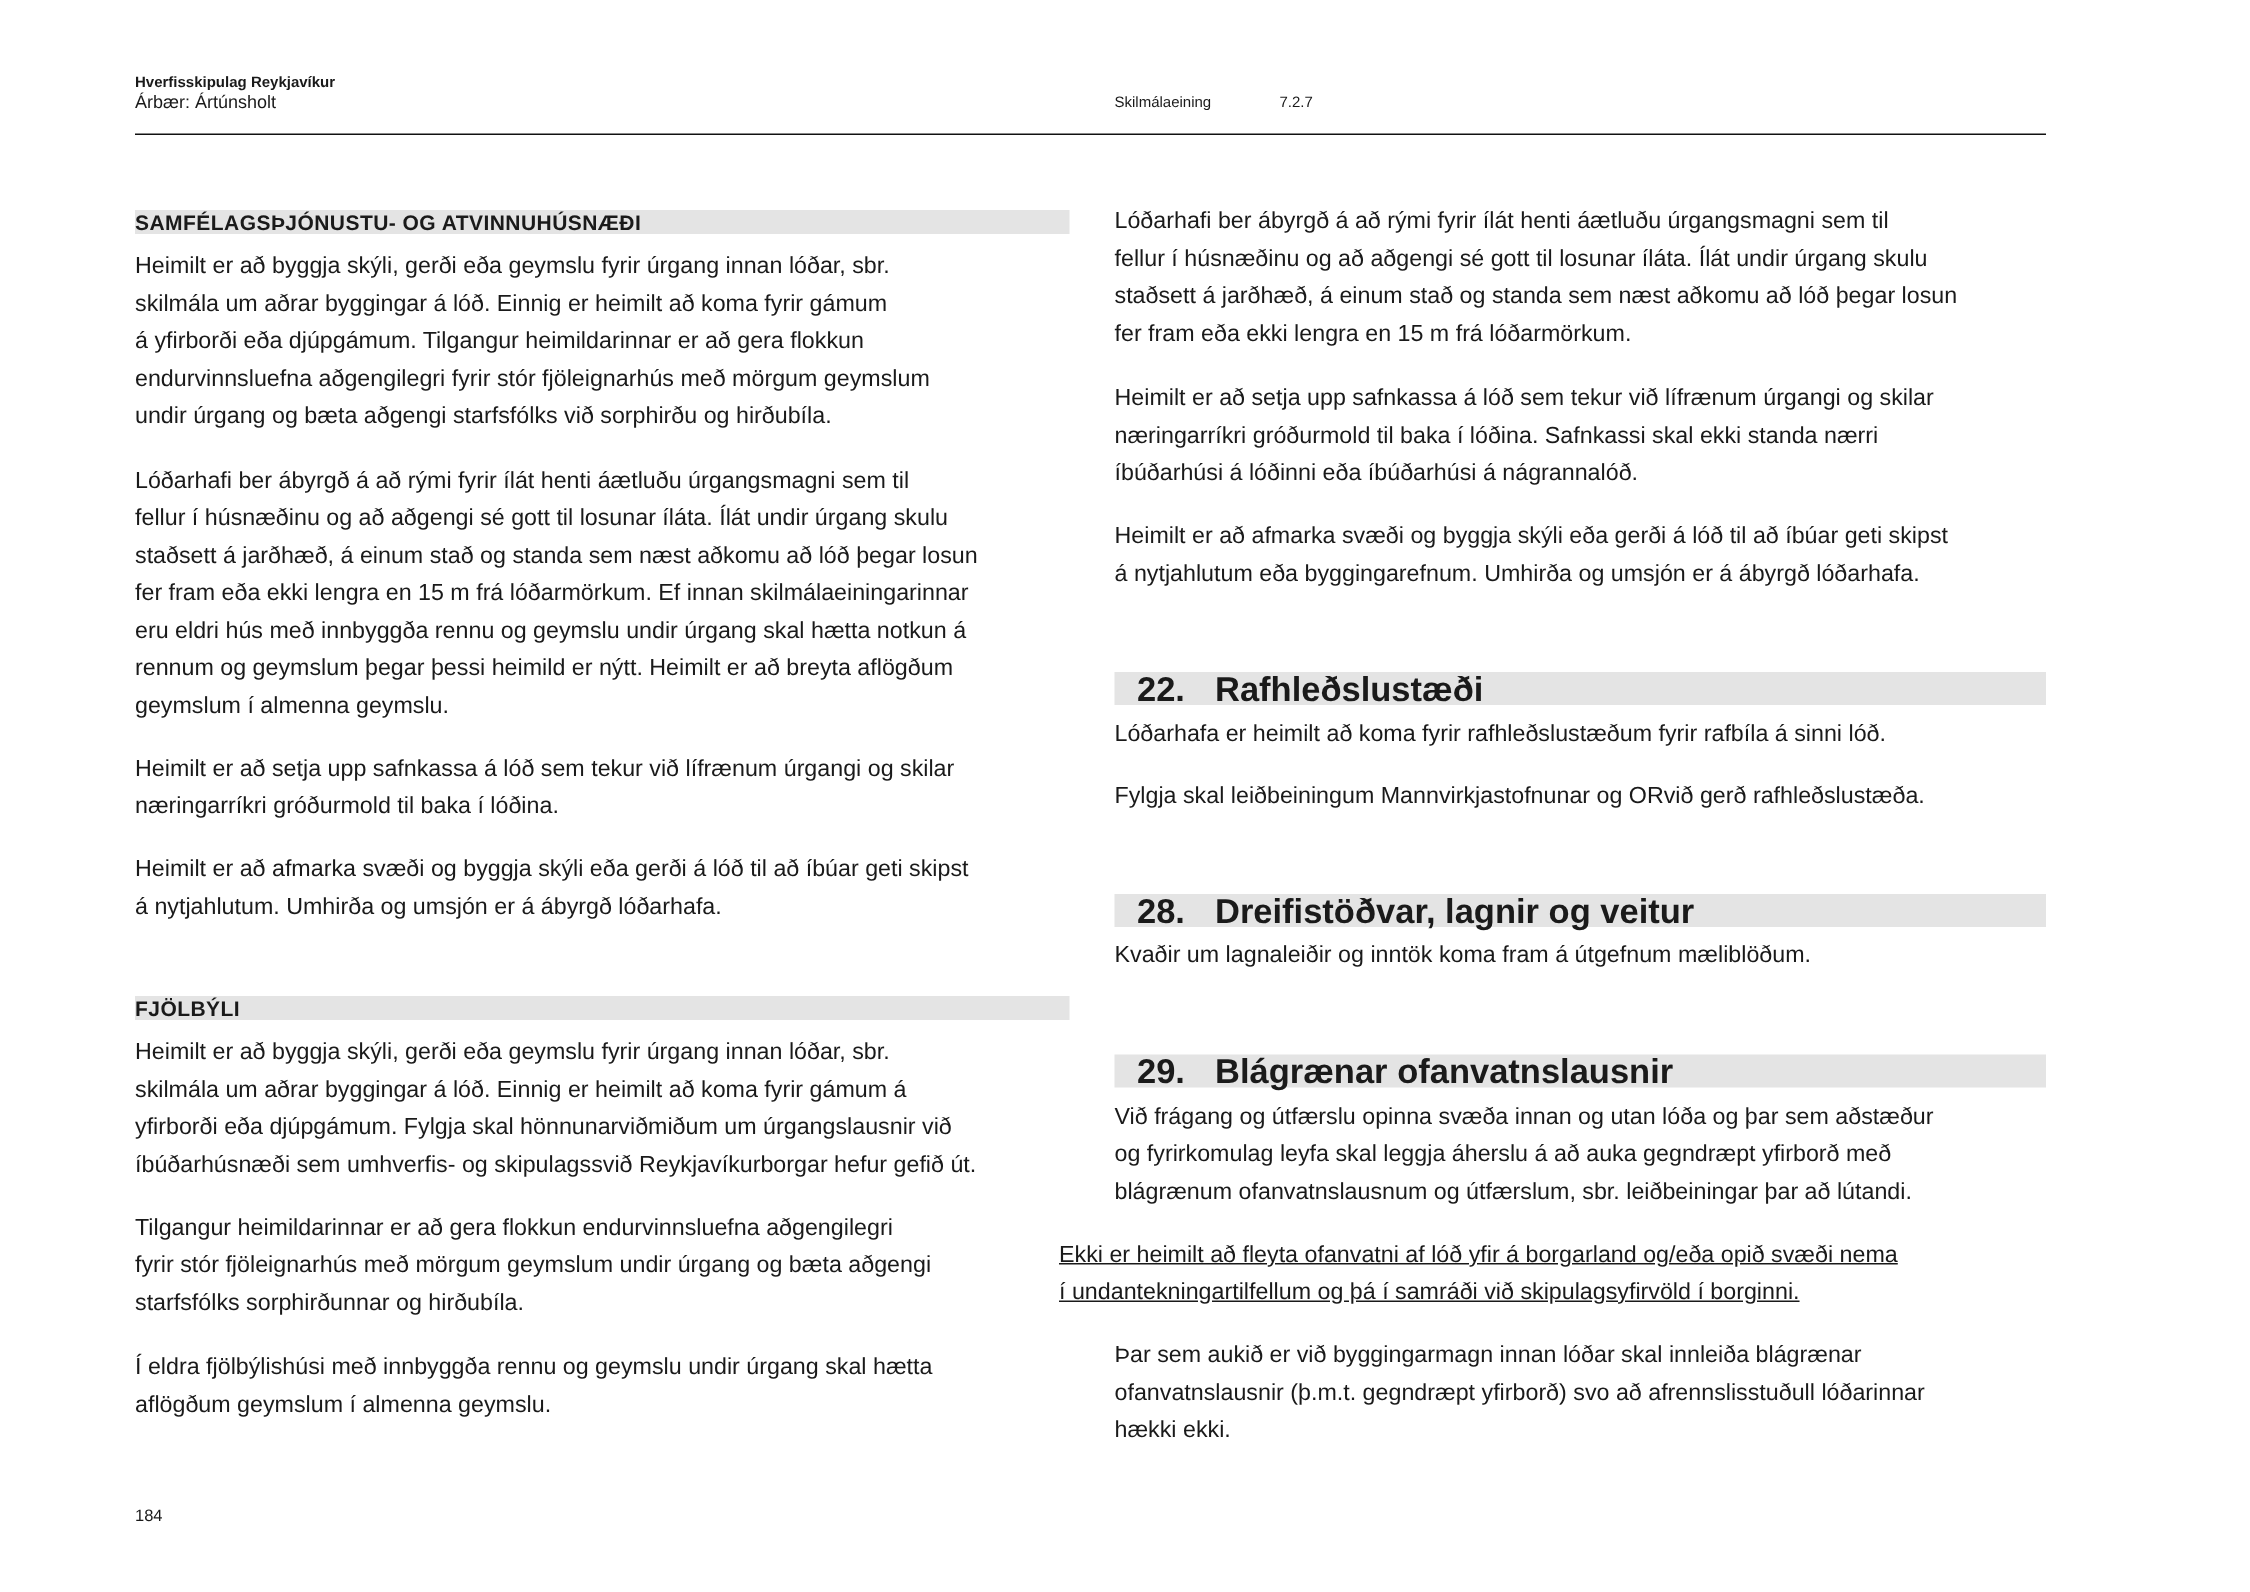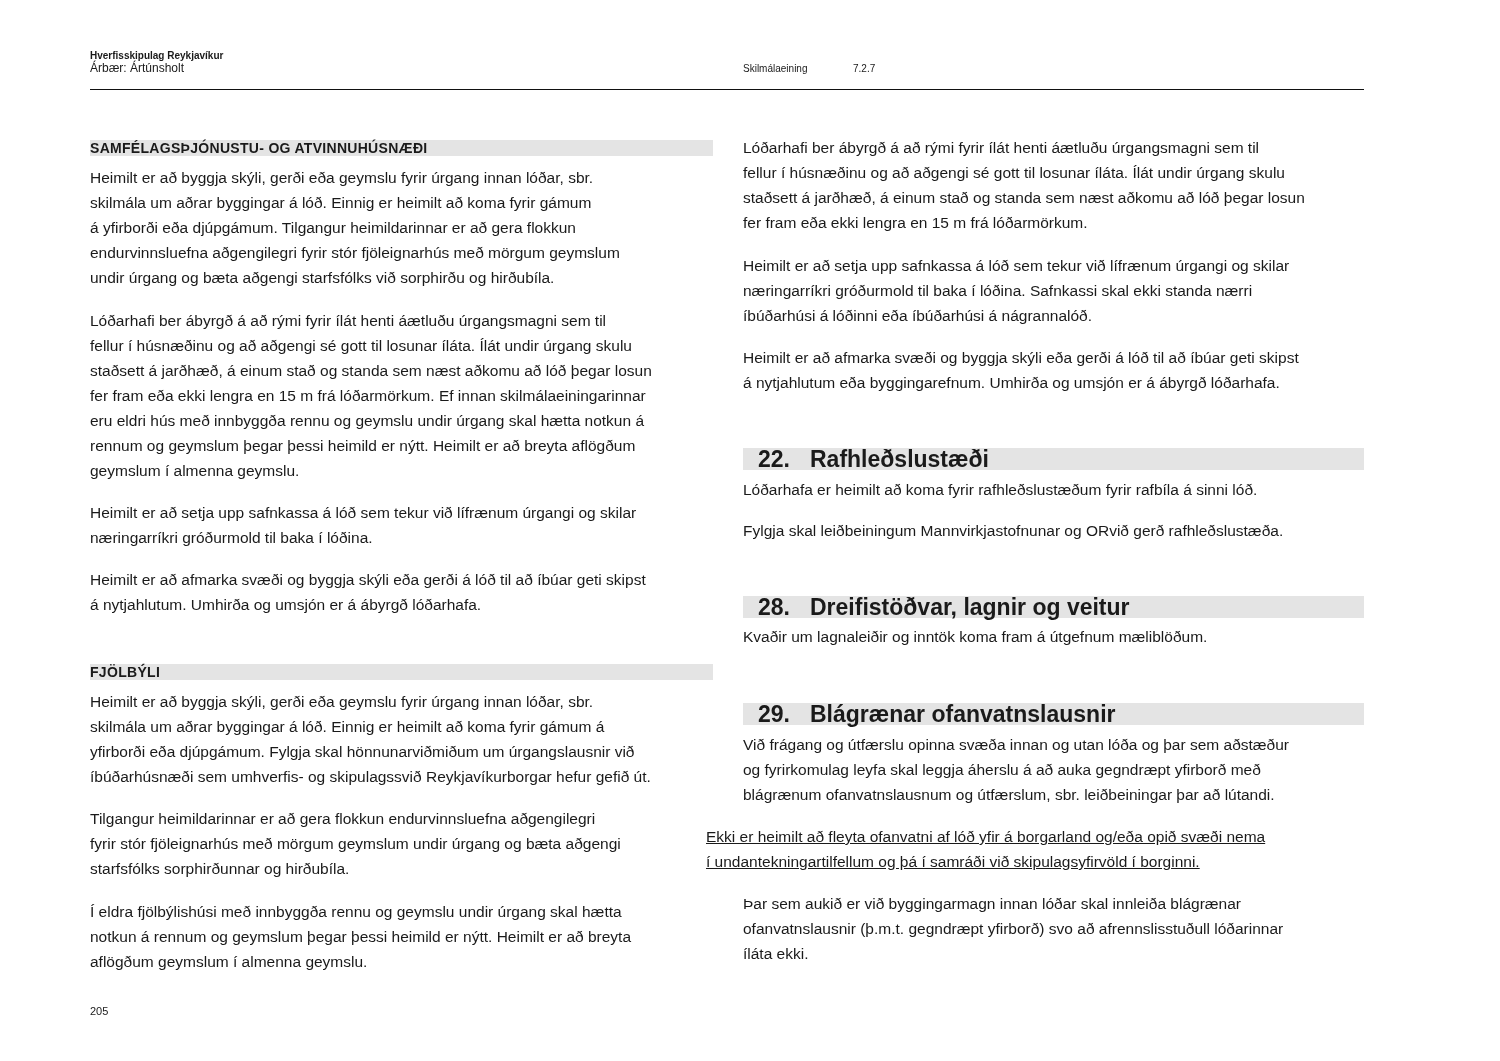--- a/index.html
+++ b/index.html
@@ -69,21 +69,20 @@
     <div>yfirborði eða djúpgámum. Fylgja skal hönnunarviðmiðum um úrgangslausnir við</div>
     <div>íbúðarhúsnæði sem umhverfis- og skipulagssvið Reykjavíkurborgar hefur gefið út.</div>
   </div>
 <div class="para" style="left:90px; top:806px;">
     <div>Tilgangur heimildarinnar er að gera flokkun endurvinnsluefna aðgengilegri</div>
     <div>fyrir stór fjöleignarhús með mörgum geymslum undir úrgang og bæta aðgengi</div>
     <div>starfsfólks sorphirðunnar og hirðubíla.</div>
   </div>
 <div class="para" style="left:90px; top:899px;">
     <div>Í eldra fjölbýlishúsi með innbyggða rennu og geymslu undir úrgang skal hætta</div>
-    <div>notkun á rennum og geymslum þegar þessi heimild er nýtt. Heimilt er að breyta</div>
     <div>aflögðum geymslum í almenna geymslu.</div>
   </div>
 
 <div class="para" style="left:743px; top:135px;">
     <div>Lóðarhafi ber ábyrgð á að rými fyrir ílát henti áætluðu úrgangsmagni sem til</div>
     <div>fellur í húsnæðinu og að aðgengi sé gott til losunar íláta. Ílát undir úrgang skulu</div>
     <div>staðsett á jarðhæð, á einum stað og standa sem næst aðkomu að lóð þegar losun</div>
     <div>fer fram eða ekki lengra en 15 m frá lóðarmörkum.</div>
   </div>
 <div class="para" style="left:743px; top:253px;">
@@ -124,16 +123,16 @@
     <div>og fyrirkomulag leyfa skal leggja áherslu á að auka gegndræpt yfirborð með</div>
     <div>blágrænum ofanvatnslausnum og útfærslum, sbr. leiðbeiningar þar að lútandi.</div>
   </div>
 <div class="para" style="left:706px; top:824px;text-decoration:underline;">
     <div>Ekki er heimilt að fleyta ofanvatni af lóð yfir á borgarland og/eða opið svæði nema</div>
     <div>í undantekningartilfellum og þá í samráði við skipulagsyfirvöld í borginni.</div>
   </div>
 <div class="para" style="left:743px; top:891px;">
     <div>Þar sem aukið er við byggingarmagn innan lóðar skal innleiða blágrænar</div>
     <div>ofanvatnslausnir (þ.m.t. gegndræpt yfirborð) svo að afrennslisstuðull lóðarinnar</div>
-    <div>íláta ekki.</div>
+    <div>hækki ekki.</div>
   </div>
 
-<div class="page-num">205</div>
+<div class="page-num">184</div>
 
 </body></html>

